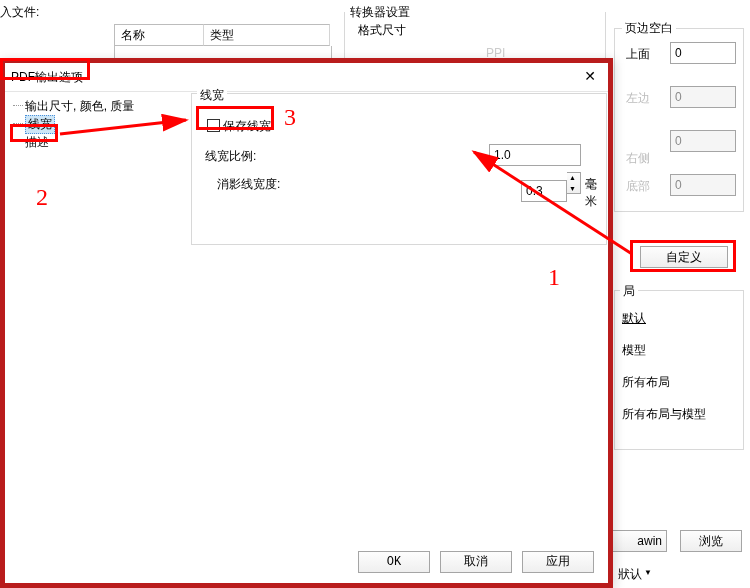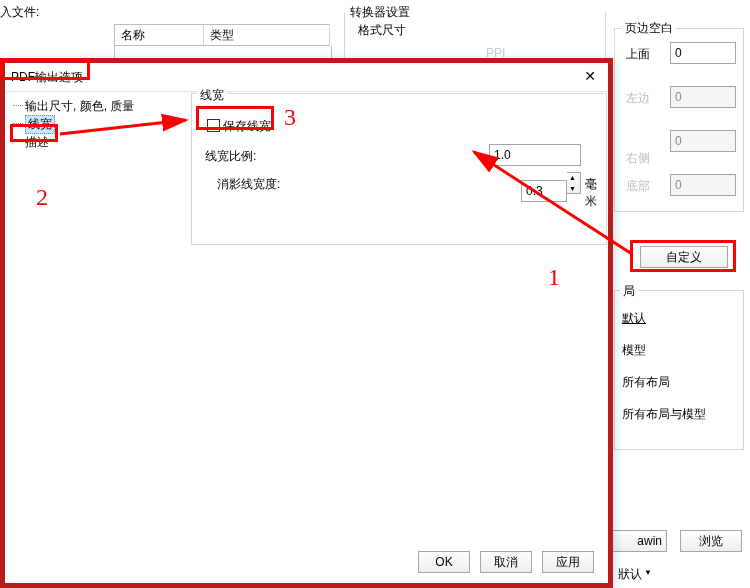--- a/index.html
+++ b/index.html
@@ -156,22 +156,23 @@
   }
   .dialog-buttons {
     position: absolute;
     right: 14px;
     bottom: 10px;
     display: flex;
     gap: 10px;
   }
   .dialog-buttons .btn {
     position: static;
-    width: 52px;
+    width: 72px;
     height: 22px;
+    font-family: Liberation Mono, monospace;
   }
 
   
   .red-box {
     position: absolute;
     border: 3px solid #ff0000;
     box-sizing: border-box;
     pointer-events: none;
   }
   .red-text {

